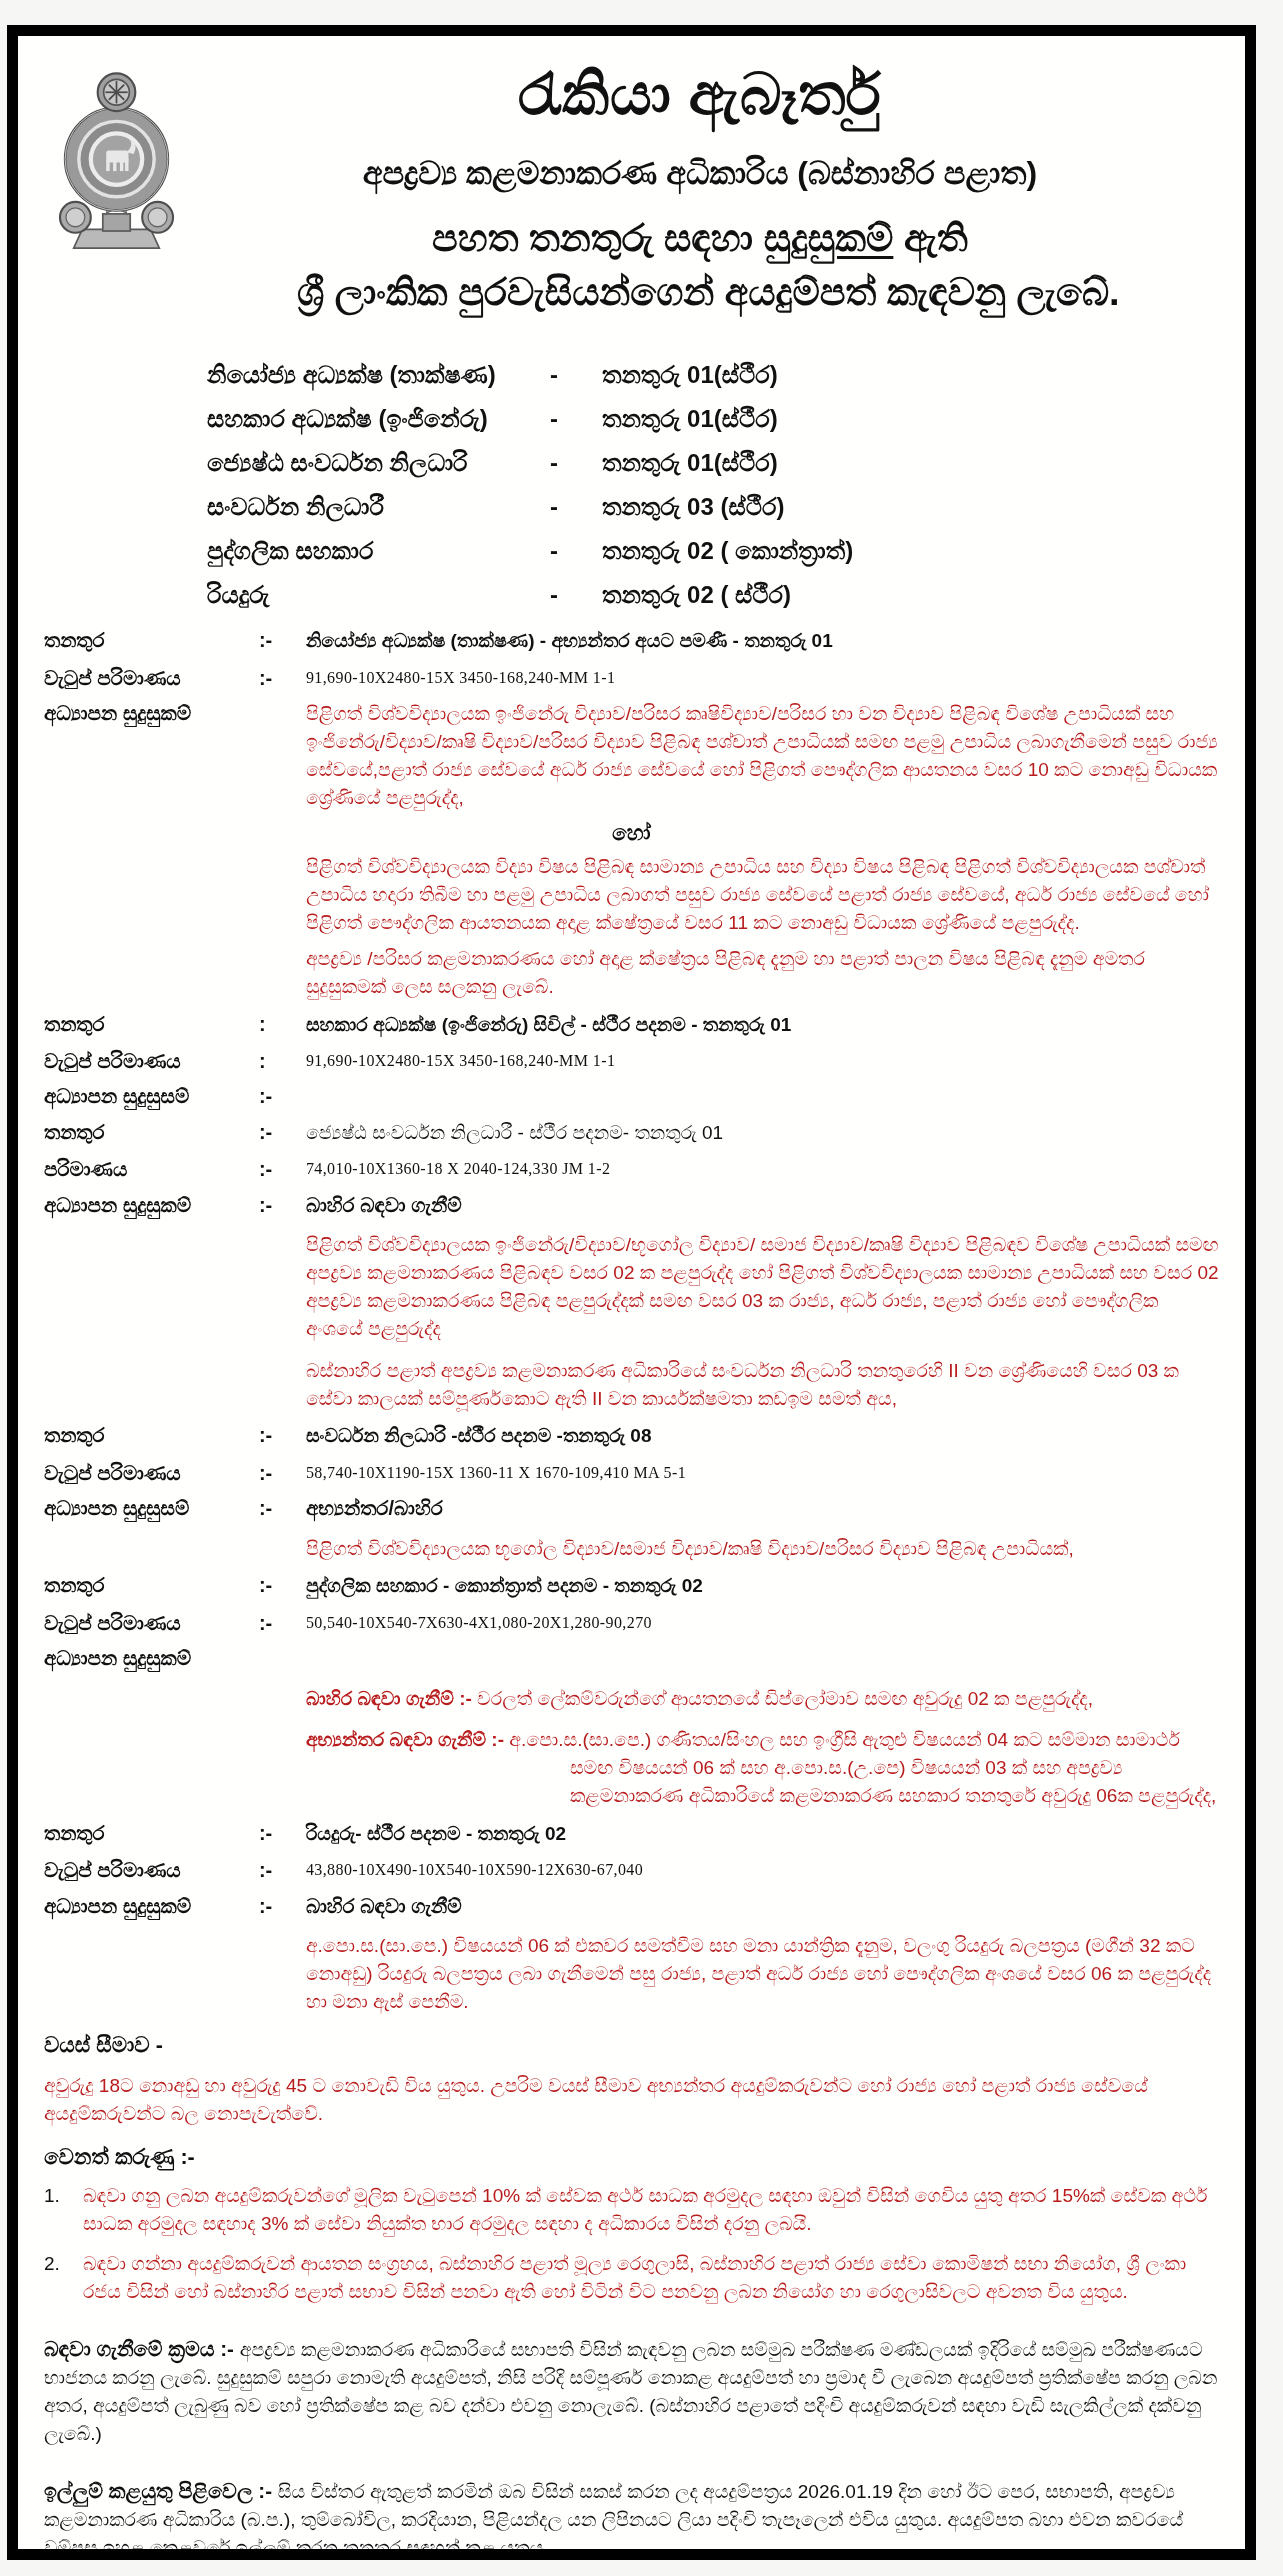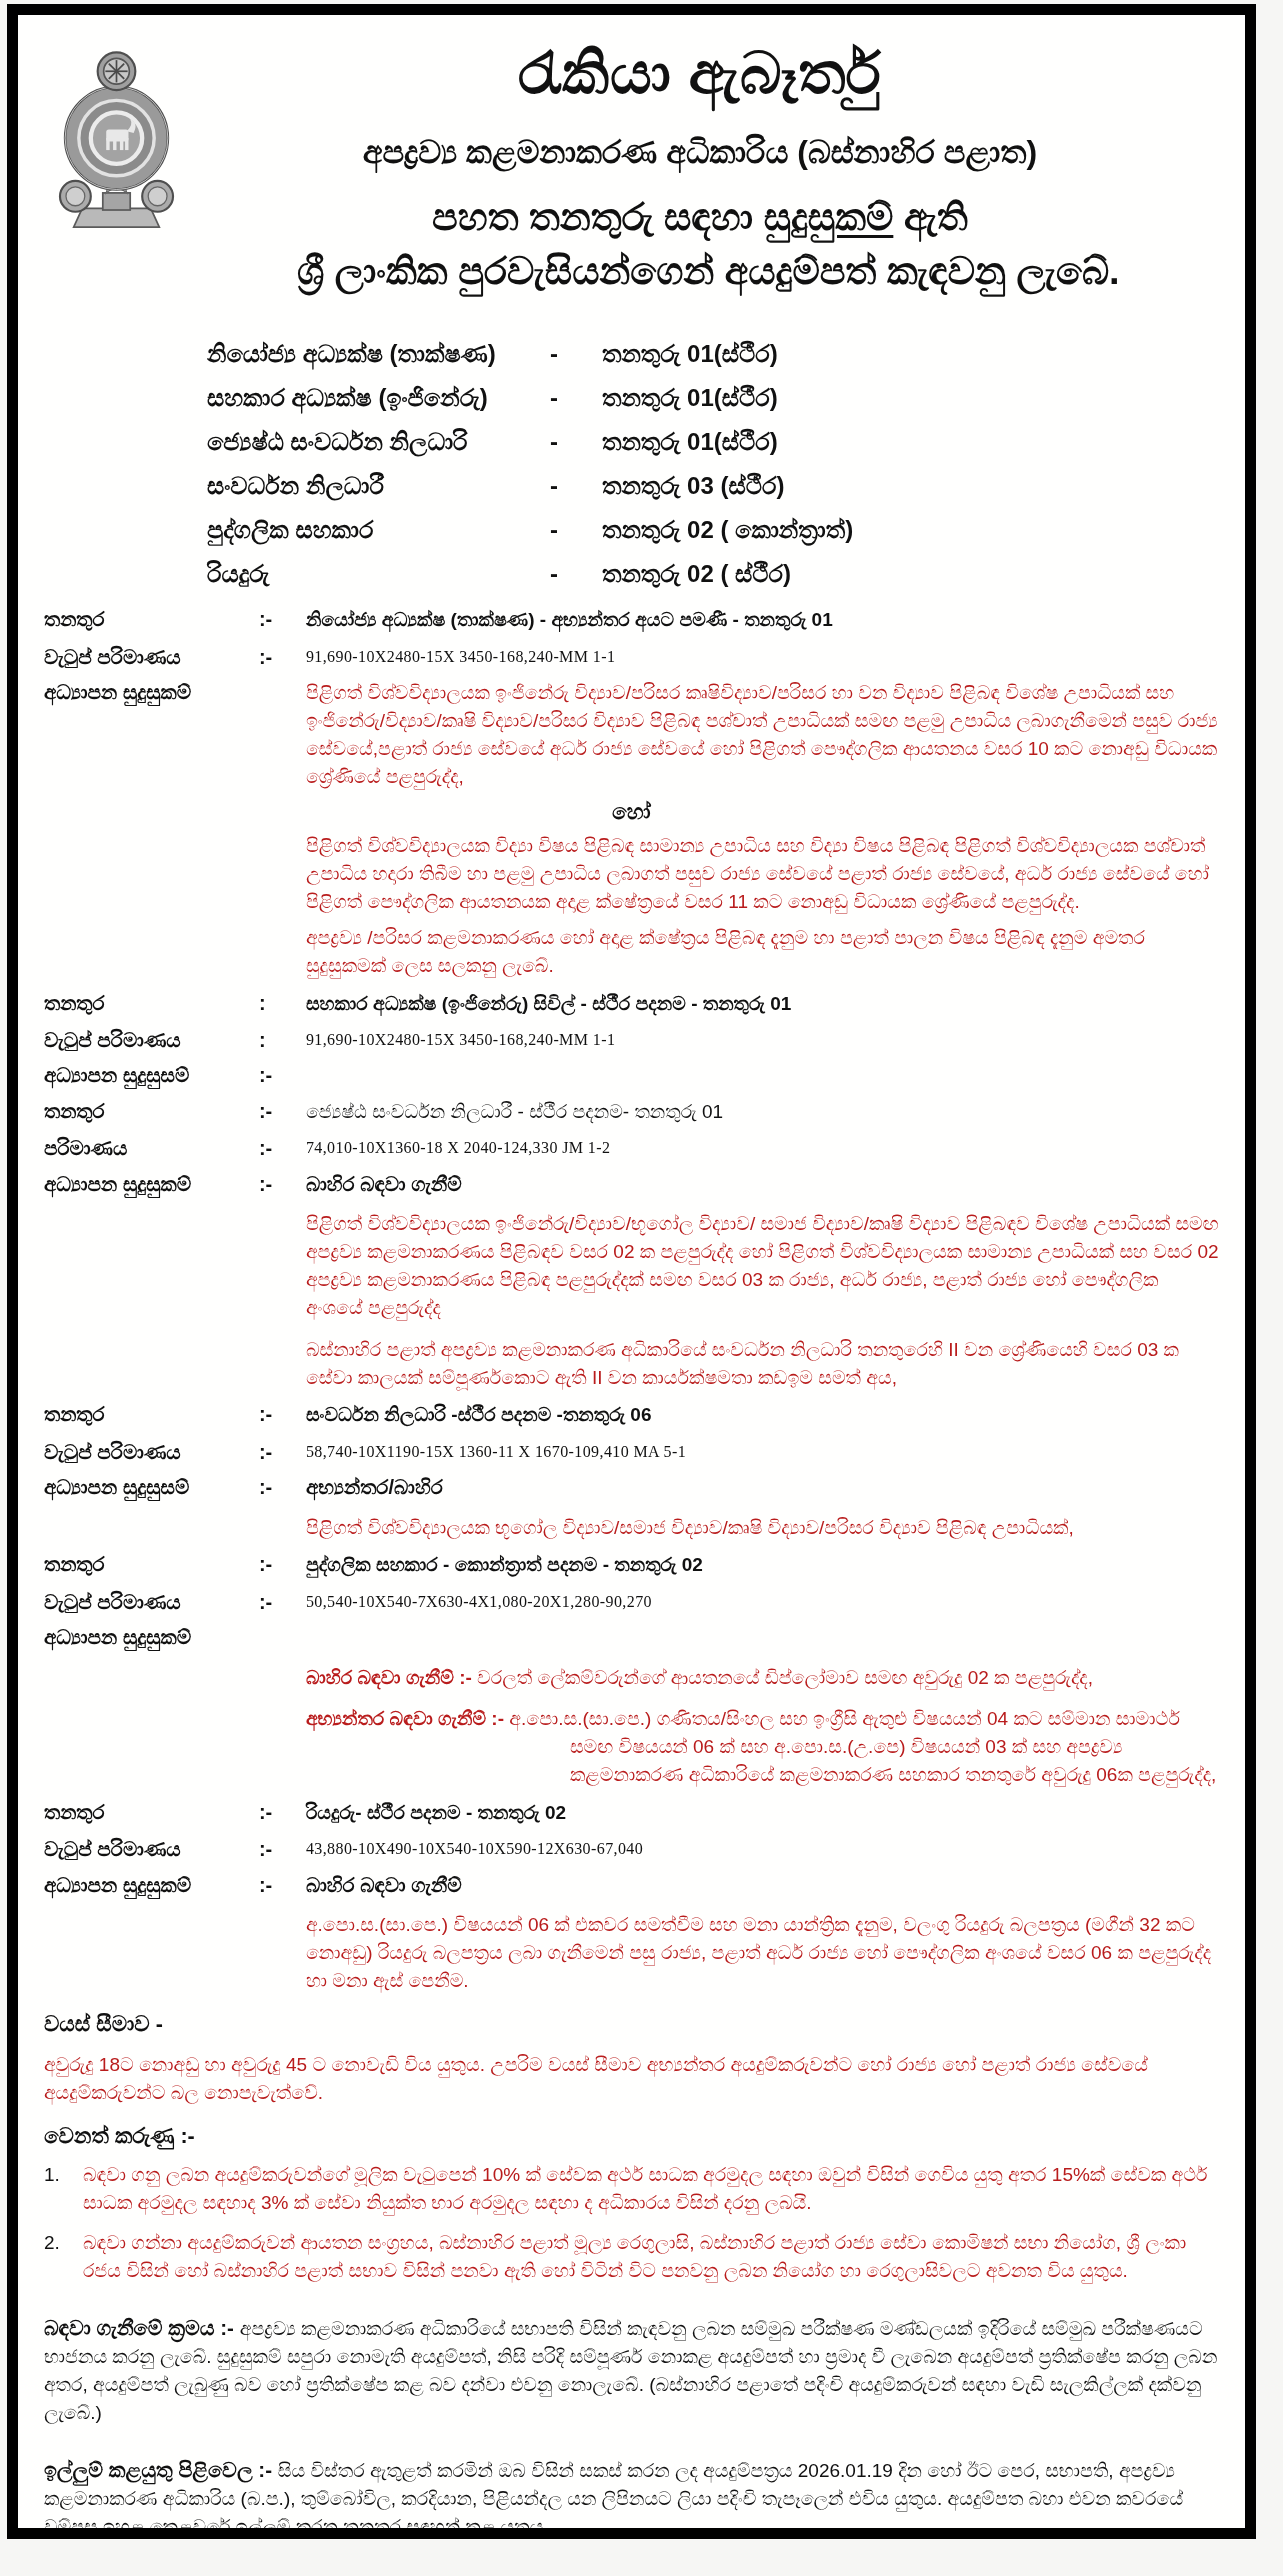--- a/index.html
+++ b/index.html
@@ -2,21 +2,21 @@
 <html style="font-size:13.7px"><head>
 <meta charset="utf-8">
 <style>
   html,body{margin:0;padding:0;}
   body{
     width:1284px;height:2576px;position:relative;background:#f6f6f4;
     font-family:"Liberation Sans","DejaVu Sans",sans-serif;color:#111;
     -webkit-font-smoothing:antialiased;
   }
   .frame{
-    position:absolute;left:6.9px;top:4px;width:1249px;height:2535px;
+    position:absolute;left:6.9px;top:25px;width:1249px;height:2535px;
     border:11px solid #000;background:#fffffe;box-sizing:border-box;
     overflow:hidden;
   }
   .inner{padding:19px 26px 8.6px 26px;}
 
   
   .header{position:relative;min-height:283px;}
   .emblem{position:absolute;left:6.9px;top:12px;width:131px;height:185px;}
   .head-text{padding-left:137px;text-align:center;}
   .title{font-size:58px;font-weight:bold;letter-spacing:0.9px;line-height:1.25;margin-top:3.4px;}
@@ -185,21 +185,21 @@
         <span class="subhead">බාහිර බඳවා ගැනීම්</span>
       </div>
       <div class="para indent gap-m">පිළිගත් විශ්වවිද්‍යාලයක ඉංජිනේරු/විද්‍යාව/භූගෝල විද්‍යාව/ සමාජ විද්‍යාව/කෘෂි විද්‍යාව පිළිබඳව විශේෂ උපාධියක් සමඟ අපද්‍රව්‍ය කළමනාකරණය පිළිබඳව වසර 02 ක පළපුරුද්ද හෝ පිළිගත් විශ්වවිද්‍යාලයක සාමාන්‍ය උපාධියක් සහ වසර 02 අපද්‍රව්‍ය කළමනාකරණය පිළිබඳ පළපුරුද්දක් සමඟ වසර 03 ක රාජ්‍ය, අර්ධ රාජ්‍ය, පළාත් රාජ්‍ය හෝ පෞද්ගලික අංශයේ පළපුරුද්ද</div>
       <div class="para indent gap-m">බස්නාහිර පළාත් අපද්‍රව්‍ය කළමනාකරණ අධිකාරියේ සංවර්ධන නිලධාරි තනතුරෙහි II වන ශ්‍රේණියෙහි වසර 03 ක සේවා කාලයක් සම්පූර්ණකොට ඇති II වන කාර්යක්ෂමතා කඩඉම සමත් අය,</div>
     </div>
 
     <div class="gap-s">
       <div class="row">
         <span class="lbl">තනතුර</span>
         <span class="sep">:-</span>
-        <span class="val b">සංවර්ධන නිලධාරි -ස්ථීර පදනම -තනතුරු 06</span>
+        <span class="val b">සංවර්ධන නිලධාරි -ස්ථීර පදනම -තනතුරු 08</span>
       </div>
       <div class="row">
         <span class="lbl">වැටුප් පරිමාණය</span>
         <span class="sep">:-</span>
         <span class="salary">58,740-10X1190-15X 1360-11 X 1670-109,410 MA 5-1</span>
       </div>
       <div class="row">
         <span class="lbl">අධ්‍යාපන සුදුසුසම්</span>
         <span class="sep">:-</span>
         <span class="subhead">අභ්‍යන්තර/බාහිර</span>

